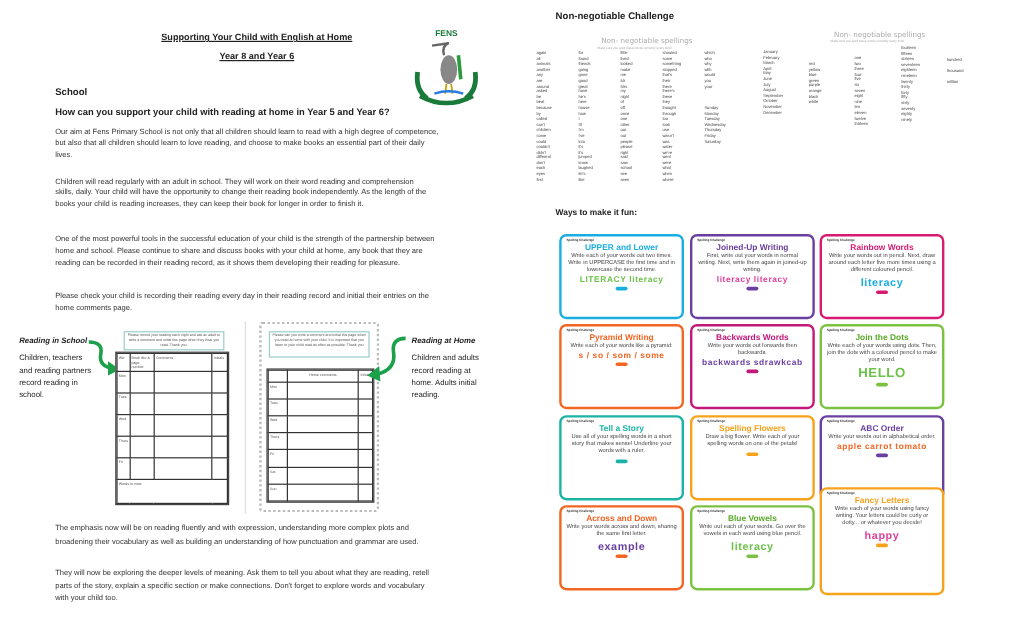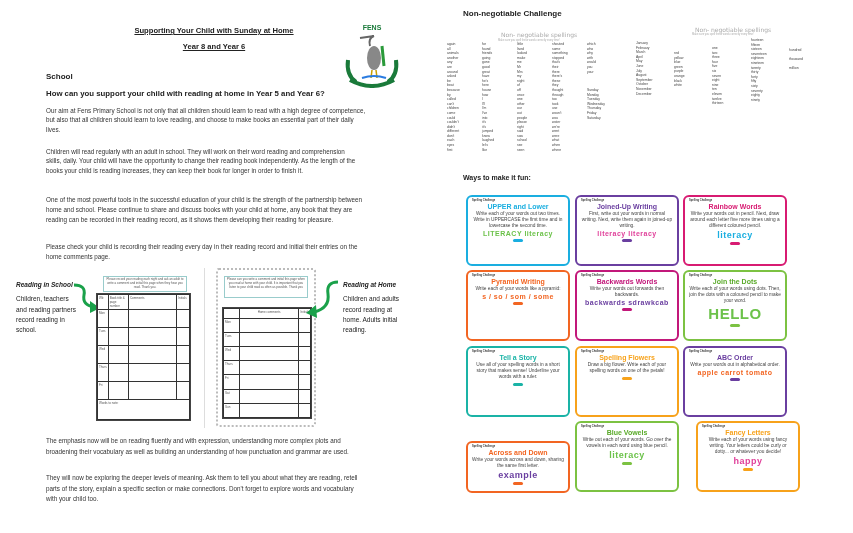--- a/index.html
+++ b/index.html
@@ -28,21 +28,21 @@
   .card{border:2.5px solid;border-radius:6px;background:#fff;box-sizing:border-box;overflow:hidden;text-align:center;}
   .card .tag{font-size:2.6px;text-align:left;padding:2px 0 0 4px;color:#333;font-weight:bold;}
   .card .ctitle{font-size:7px;font-weight:bold;margin-top:1px;}
   .card .cbody{font-size:4.8px;line-height:6px;color:#444;padding:1px 4px;}
   .card .logo{width:10px;height:3px;border-radius:2px;margin:2px auto 0;}
   .big{font-weight:bold;}
 </style>
 </head>
 <body>
 
-<div class="abs title" style="left:84px;top:26px;">Supporting Your Child with Sunday at Home</div>
+<div class="abs title" style="left:84px;top:26px;">Supporting Your Child with English at Home</div>
 <div class="abs title" style="left:84px;top:42px;">Year 8 and Year 6</div>
 
 <div class="abs" style="left:342px;top:20px;width:60px;height:68px;">
   <svg width="60" height="68" viewBox="0 0 60 68">
     <text x="30" x2="0" y="10" font-size="7" font-weight="bold" fill="#1a7a3a" text-anchor="middle" font-family="Liberation Sans, sans-serif">FENS</text>
     <path d="M8 60 Q30 72 52 60" stroke="#1a7a3a" stroke-width="4" fill="none"></path>
     <path d="M6 40 Q4 55 14 62" stroke="#1a7a3a" stroke-width="4" fill="none"></path>
     <path d="M54 40 Q56 55 46 62" stroke="#1a7a3a" stroke-width="4" fill="none"></path>
     <ellipse cx="32" cy="38" rx="7" ry="12" fill="#888"></ellipse>
     <path d="M28 26 Q26 18 32 16 L18 18" stroke="#666" stroke-width="2" fill="none"></path>
@@ -412,21 +412,21 @@
       <div class="tag">Spelling Challenge</div>
       <div class="ctitle" style="color: rgb(194, 24, 122);">Backwards Words</div>
       <div class="cbody">Write your words out forwards then backwards.</div>
       <div class="big" style="color: rgb(106, 63, 160); font-size: 7px; letter-spacing: 0.5px;">backwards sdrawkcab</div>
       <div class="logo" style="background: rgb(194, 24, 122);"></div>
     </div>
     <div class="abs card" style="left: 683px; top: 270px; width: 104px; height: 71px; border-color: rgb(124, 194, 66);">
       <div class="tag">Spelling Challenge</div>
       <div class="ctitle" style="color: rgb(90, 170, 42);">Join the Dots</div>
       <div class="cbody">Write each of your words using dots. Then, join the dots with a coloured pencil to make your word.</div>
-      <div class="big" style="color: rgb(108, 194, 74); font-size: 15px; letter-spacing: 0.5px;">HELLO</div>
+      <div class="big" style="color: rgb(108, 194, 74); font-size: 11px; letter-spacing: 0.5px;">HELLO</div>
       <div class="logo" style="background: rgb(124, 194, 66);"></div>
     </div>
     <div class="abs card" style="left: 466px; top: 346px; width: 104px; height: 71px; border-color: rgb(26, 179, 166);">
       <div class="tag">Spelling Challenge</div>
       <div class="ctitle" style="color: rgb(26, 179, 166);">Tell a Story</div>
       <div class="cbody">Use all of your spelling words in a short story that makes sense! Underline your words with a ruler.</div>
       <div class="logo" style="background: rgb(26, 179, 166);"></div>
     </div>
     <div class="abs card" style="left: 575px; top: 346px; width: 104px; height: 71px; border-color: rgb(247, 162, 27);">
       <div class="tag">Spelling Challenge</div>
@@ -434,34 +434,34 @@
       <div class="cbody">Draw a big flower. Write each of your spelling words on one of the petals!</div>
       <div class="logo" style="background: rgb(247, 162, 27);"></div>
     </div>
     <div class="abs card" style="left: 683px; top: 346px; width: 104px; height: 71px; border-color: rgb(106, 63, 160);">
       <div class="tag">Spelling Challenge</div>
       <div class="ctitle" style="color: rgb(106, 63, 160);">ABC Order</div>
       <div class="cbody">Write your words out in alphabetical order.</div>
       <div class="big" style="color: rgb(242, 101, 34); font-size: 7px; letter-spacing: 0.5px;">apple carrot tomato</div>
       <div class="logo" style="background: rgb(106, 63, 160);"></div>
     </div>
-    <div class="abs card" style="left: 466px; top: 421px; width: 104px; height: 52px; border-color: rgb(242, 101, 34); margin-top: 20px;">
+    <div class="abs card" style="left: 466px; top: 421px; width: 104px; height: 71px; border-color: rgb(242, 101, 34);">
       <div class="tag">Spelling Challenge</div>
       <div class="ctitle" style="color: rgb(242, 101, 34);">Across and Down</div>
       <div class="cbody">Write your words across and down, sharing the same first letter.</div>
       <div class="big" style="color: rgb(106, 63, 160); font-size: 9px; letter-spacing: 0.5px;">example</div>
       <div class="logo" style="background: rgb(242, 101, 34);"></div>
     </div>
     <div class="abs card" style="left: 575px; top: 421px; width: 104px; height: 71px; border-color: rgb(124, 194, 66);">
       <div class="tag">Spelling Challenge</div>
       <div class="ctitle" style="color: rgb(90, 170, 42);">Blue Vowels</div>
       <div class="cbody">Write out each of your words. Go over the vowels in each word using blue pencil.</div>
       <div class="big" style="color: rgb(108, 194, 74); font-size: 9px; letter-spacing: 0.5px;">literacy</div>
       <div class="logo" style="background: rgb(124, 194, 66);"></div>
     </div>
-    <div class="abs card" style="left: 683px; top: 421px; width: 104px; height: 71px; border-color: rgb(247, 162, 27); margin-left: 13px;">
+    <div class="abs card" style="left: 683px; top: 406px; width: 104px; height: 90px; border-color: rgb(247, 162, 27);">
       <div class="tag">Spelling Challenge</div>
       <div class="ctitle" style="color: rgb(247, 162, 27);">Fancy Letters</div>
       <div class="cbody">Write each of your words using fancy writing. Your letters could be curly or dotty... or whatever you decide!</div>
       <div class="big" style="color: rgb(224, 64, 154); font-size: 9px; letter-spacing: 0.5px;">happy</div>
       <div class="logo" style="background: rgb(247, 162, 27);"></div>
     </div>
   </div>
 
 </body></html>

